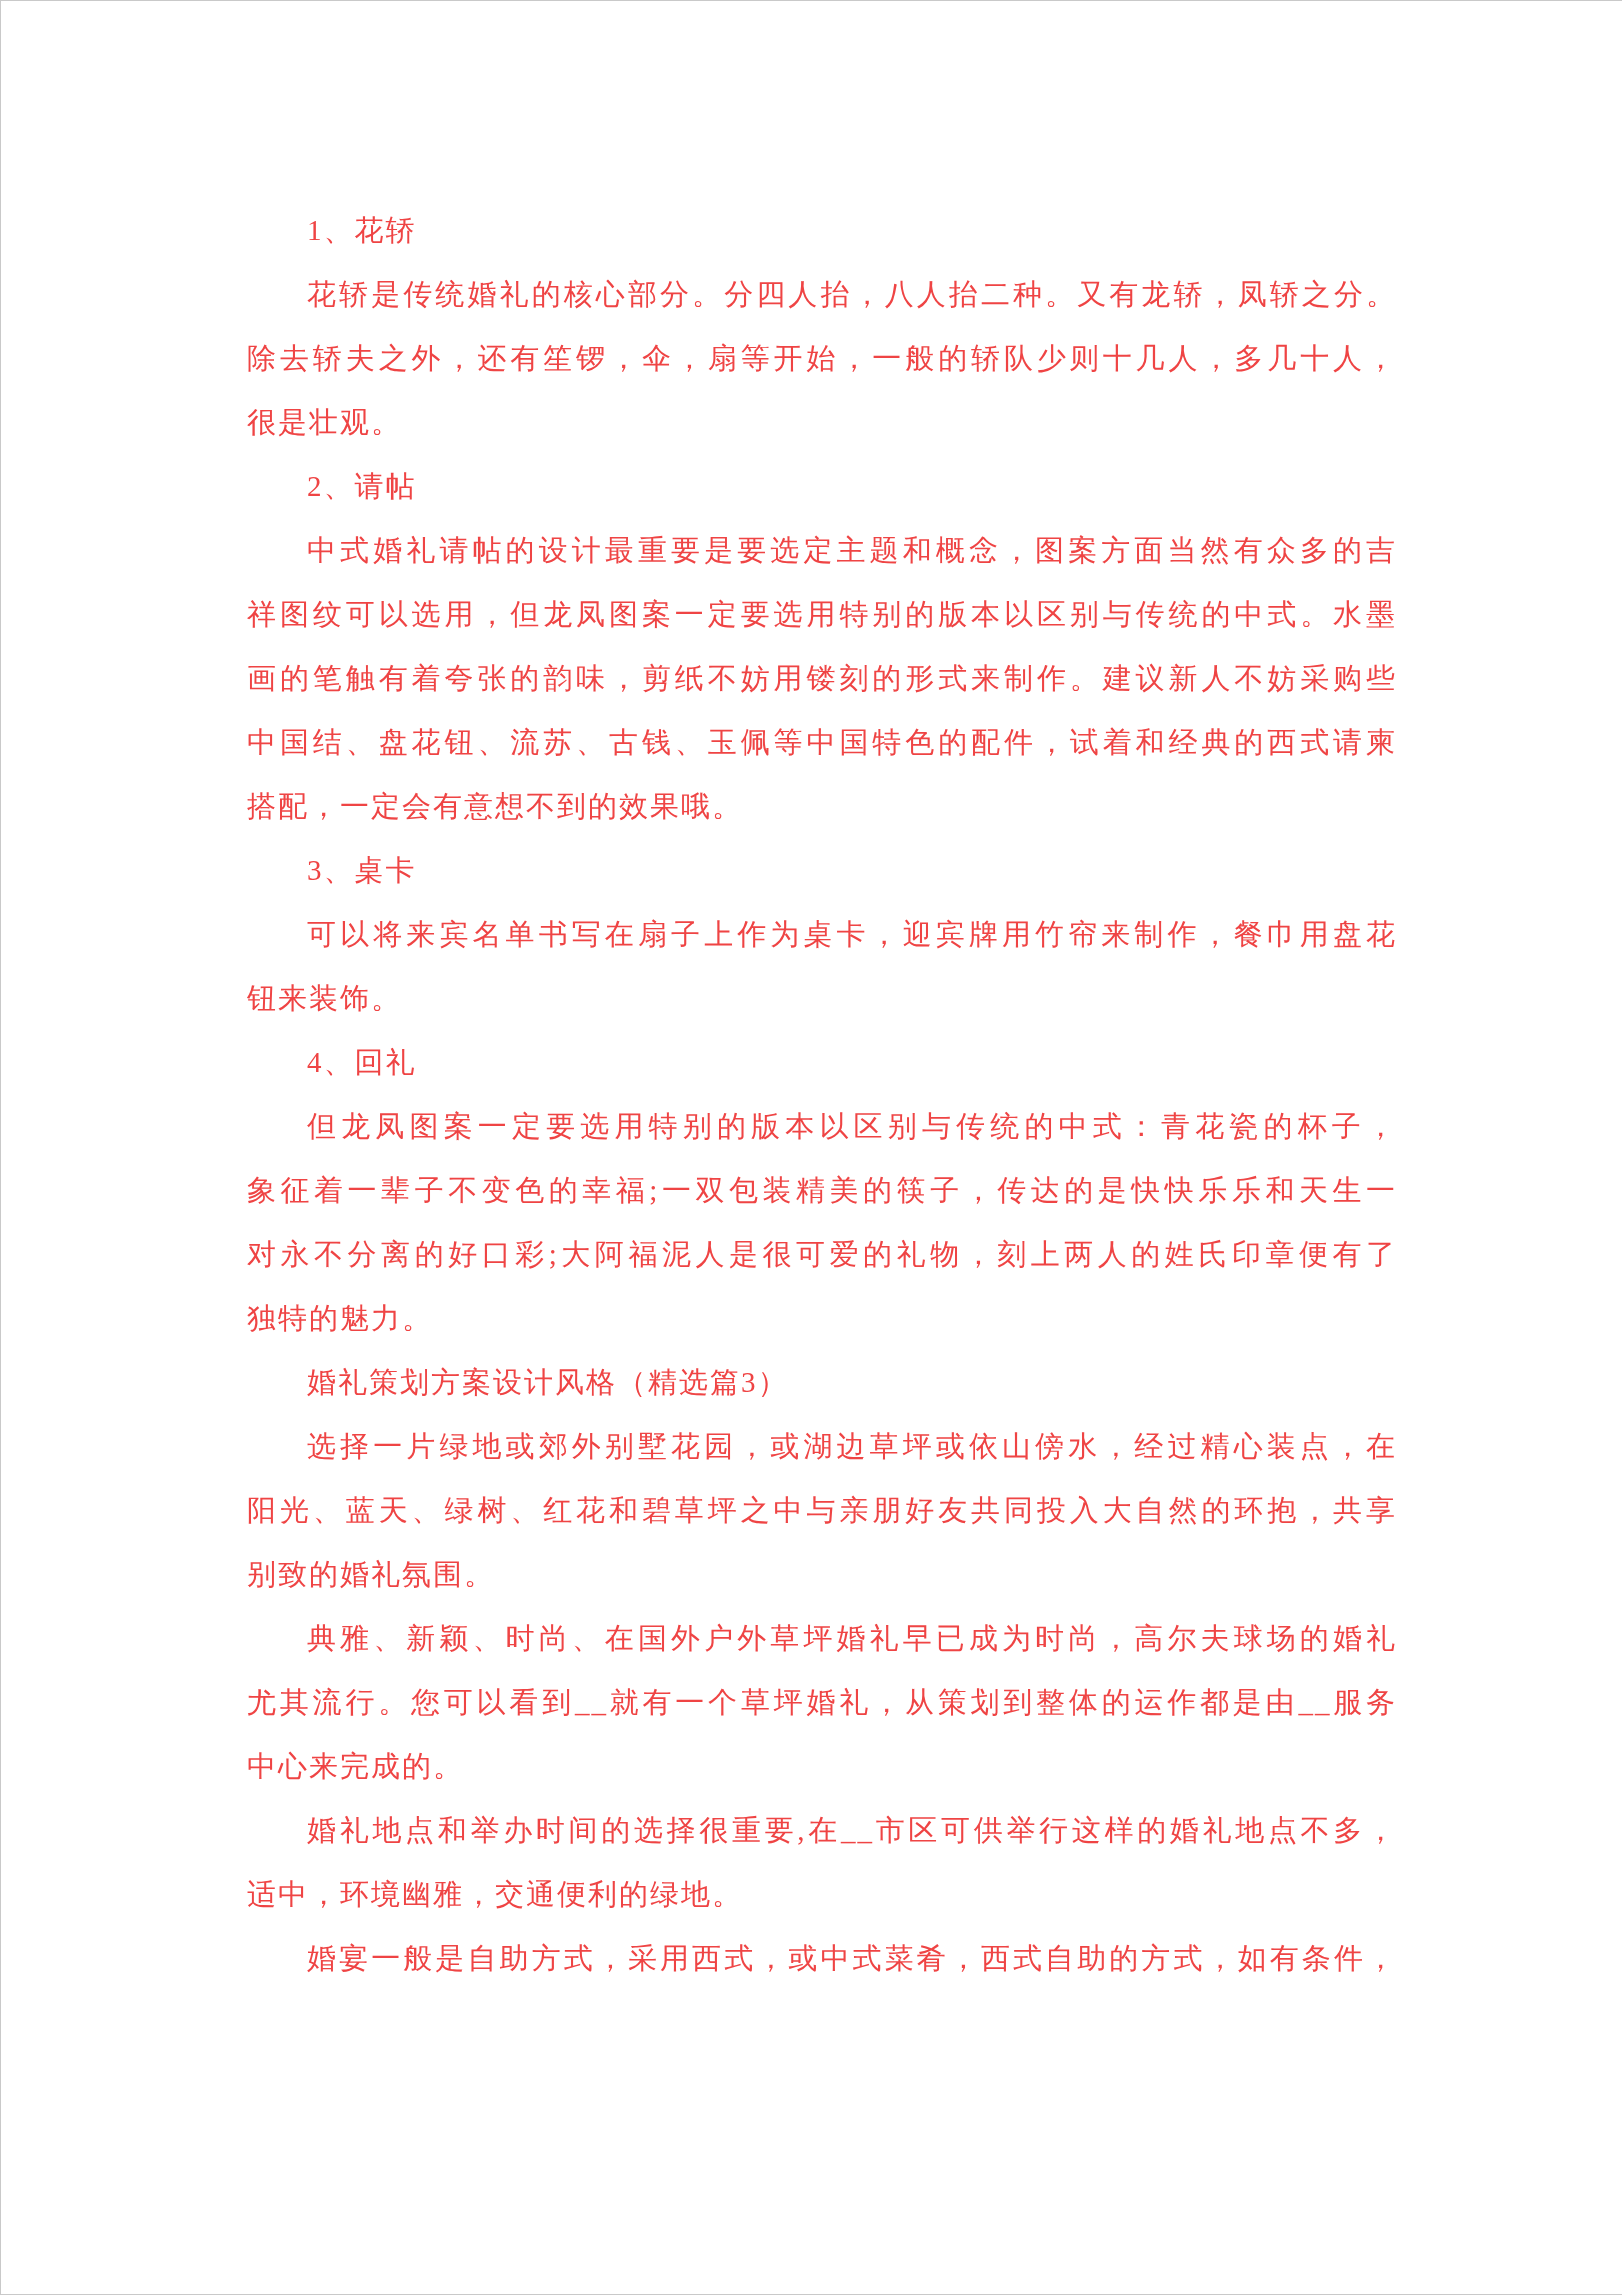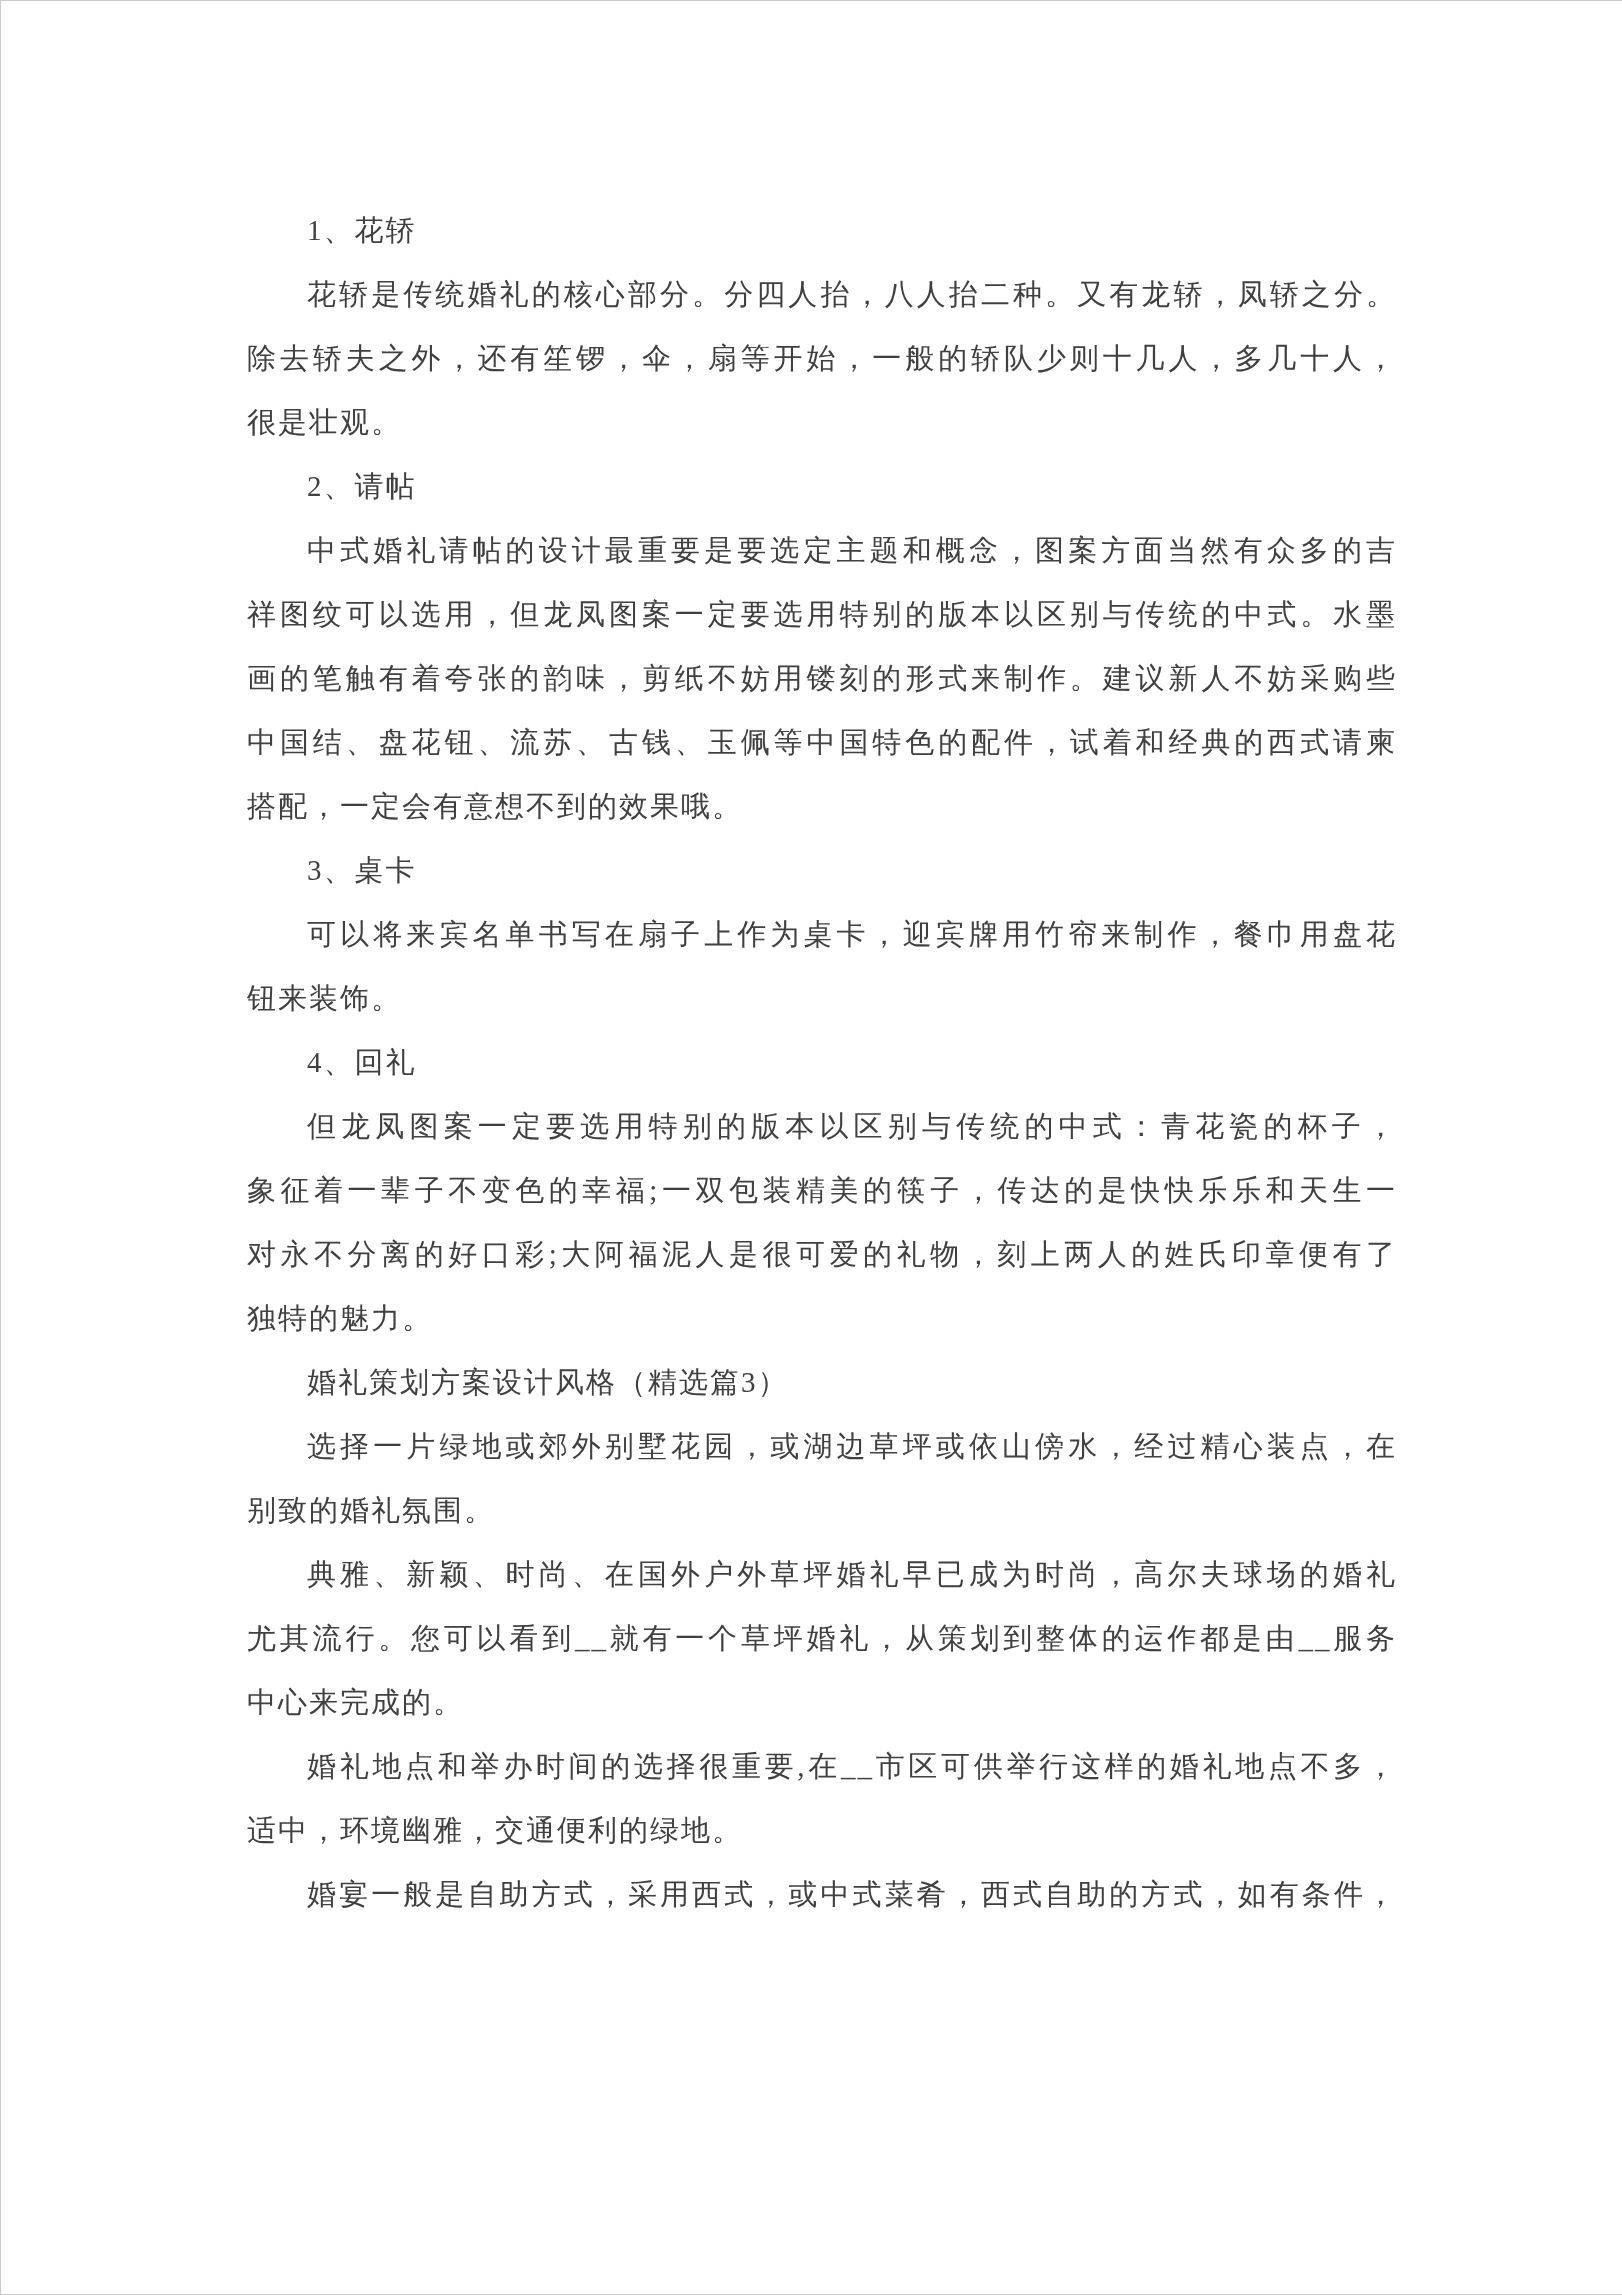--- a/index.html
+++ b/index.html
@@ -25,21 +25,21 @@
     position: absolute;
     left: 247px;
     top: 198px;
     width: 1150px;
   }
   .line {
     height: 64px;
     line-height: 64px;
     font-size: 29px;
     letter-spacing: 2px;
-    color: #404040;
+    color: #ef4444;
     text-align: left;
     overflow: hidden;
     white-space: normal;
     word-break: keep-all;
   }
   .line.fill {
     text-align: justify;
     text-align-last: justify;
   }
   .line.indent {
@@ -65,20 +65,21 @@
       <div class="line indent">3、桌卡</div>
       <div class="line indent fill">可以将来宾名单书写在扇子上作为桌卡，迎宾牌用竹帘来制作，餐巾用盘花</div>
       <div class="line">钮来装饰。</div>
       <div class="line indent">4、回礼</div>
       <div class="line indent fill">但龙凤图案一定要选用特别的版本以区别与传统的中式：青花瓷的杯子，</div>
       <div class="line fill">象征着一辈子不变色的幸福;一双包装精美的筷子，传达的是快快乐乐和天生一</div>
       <div class="line fill">对永不分离的好口彩;大阿福泥人是很可爱的礼物，刻上两人的姓氏印章便有了</div>
       <div class="line">独特的魅力。</div>
       <div class="line indent">婚礼策划方案设计风格（精选篇3）</div>
       <div class="line indent fill">选择一片绿地或郊外别墅花园，或湖边草坪或依山傍水，经过精心装点，在</div>
+      <div class="line fill">阳光、蓝天、绿树、红花和碧草坪之中与亲朋好友共同投入大自然的环抱，共享</div>
       <div class="line">别致的婚礼氛围。</div>
       <div class="line indent fill">典雅、新颖、时尚、在国外户外草坪婚礼早已成为时尚，高尔夫球场的婚礼</div>
       <div class="line fill">尤其流行。您可以看到__就有一个草坪婚礼，从策划到整体的运作都是由__服务</div>
       <div class="line">中心来完成的。</div>
       <div class="line indent fill">婚礼地点和举办时间的选择很重要,在__市区可供举行这样的婚礼地点不多，</div>
       <div class="line">适中，环境幽雅，交通便利的绿地。</div>
       <div class="line indent fill">婚宴一般是自助方式，采用西式，或中式菜肴，西式自助的方式，如有条件，</div>
     </div>
 </div>
 

